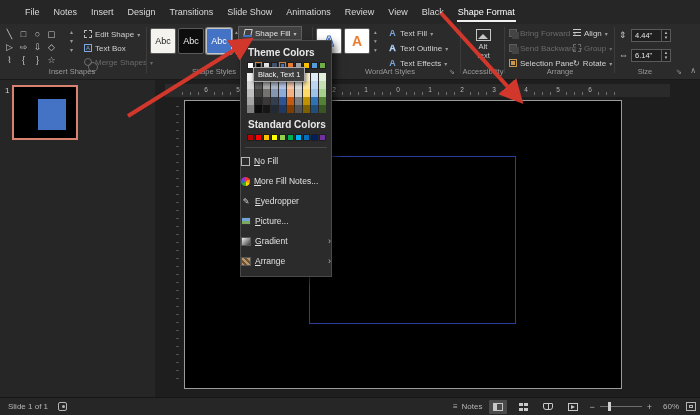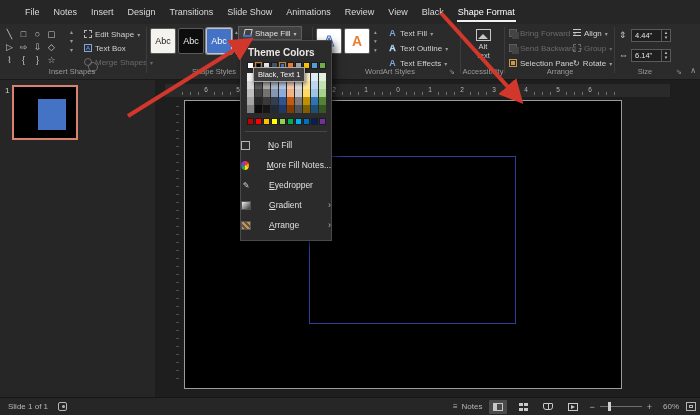--- a/index.html
+++ b/index.html
@@ -94,21 +94,21 @@
   .fill-menu { position:absolute; left:240px; top:40px; width:92px; background:#2b2b2b; border:1px solid #4a4a4a;
                box-shadow:3px 4px 8px rgba(0,0,0,.65); z-index:40; padding:4px 0 5px; }
   .fm-header { font-size:10px; font-weight:bold; color:#e8e8e8; padding:2px 0 3px 7px; }
   .swrow { display:flex; gap:1px; padding:1px 0 3px 6px; }
   .tsw, .ssw { width:7px; height:7px; display:inline-block; border:1px solid #1d1d1d; }
   .tsw.hl { border:1px solid #c9803e; box-shadow:0 0 0 1px #2b2b2b inset; }
   .v-grid { padding:1px 0 4px 6px; }
   .v-row { display:flex; gap:1px; height:8px; }
   .vsw { width:7px; height:8px; display:inline-block; }
   .fm-sep { height:1px; background:#474747; margin:3px 4px; }
-  .fm-item { display:flex; align-items:center; gap:18px; height:20px; padding:0 0; color:#e0e0e0; font-size:8.5px; }
+  .fm-item { display:flex; align-items:center; gap:4px; height:20px; padding:0 0; color:#e0e0e0; font-size:8.5px; }
   .fm-label { flex:1; white-space:nowrap; }
   .fm-label::first-letter { text-decoration:underline; }
   .fm-sub { color:#b5b5b5; font-size:9px; }
   .fm-ic { width:10px; height:10px; display:inline-flex; align-items:center; justify-content:center; font-size:8px; color:#cfcfcf; }
   .nofill-icon { border:1px solid #b5b5b5; background:transparent; width:9px; height:9px; }
   .palette-icon { border-radius:50%; width:9px; height:9px;
                   background:conic-gradient(#e33 0 16%, #f90 16% 33%, #fd0 33% 50%, #3a3 50% 66%, #36c 66% 83%, #93c 83% 100%); }
   .picture-icon { width:10px; height:8px; background:linear-gradient(180deg,#6ea4d8 55%, #79a85e 55%); border:1px solid #333; }
   .gradient-icon { width:10px; height:9px; background:linear-gradient(135deg,#f0f0f0,#3a3a3a); border:1px solid #555; }
   .texture-icon { width:10px; height:9px; border:1px solid #555;
@@ -413,20 +413,21 @@
           <span class="vsw" style="background: rgb(23, 22, 22);"></span>
           <span class="vsw" style="background: rgb(34, 43, 53);"></span>
           <span class="vsw" style="background: rgb(31, 56, 100);"></span>
           <span class="vsw" style="background: rgb(131, 60, 0);"></span>
           <span class="vsw" style="background: rgb(82, 82, 82);"></span>
           <span class="vsw" style="background: rgb(127, 96, 0);"></span>
           <span class="vsw" style="background: rgb(31, 78, 121);"></span>
           <span class="vsw" style="background: rgb(56, 86, 35);"></span>
         </div>
       </div>
+    <div class="fm-header">Standard Colors</div>
     <div class="swrow">
         <span class="ssw" style="background: rgb(192, 0, 0);"></span>
         <span class="ssw" style="background: rgb(255, 0, 0);"></span>
         <span class="ssw" style="background: rgb(255, 192, 0);"></span>
         <span class="ssw" style="background: rgb(255, 255, 0);"></span>
         <span class="ssw" style="background: rgb(146, 208, 80);"></span>
         <span class="ssw" style="background: rgb(0, 176, 80);"></span>
         <span class="ssw" style="background: rgb(0, 176, 240);"></span>
         <span class="ssw" style="background: rgb(0, 112, 192);"></span>
         <span class="ssw" style="background: rgb(0, 32, 96);"></span>
@@ -438,20 +439,24 @@
           <span class="fm-ic nofill-icon"></span>
           <span class="fm-label">No Fill</span>
         </div>
         <div class="fm-item">
           <span class="fm-ic palette-icon"></span>
           <span class="fm-label">More Fill Notes...</span>
         </div>
         <div class="fm-item">
           <span class="fm-ic eyedropper-icon">✎</span>
           <span class="fm-label">Eyedropper</span>
+        </div>
+        <div class="fm-item">
+          <span class="fm-ic picture-icon"></span>
+          <span class="fm-label">Picture...</span>
         </div>
         <div class="fm-item">
           <span class="fm-ic gradient-icon"></span>
           <span class="fm-label">Gradient</span>
           <span class="fm-sub">›</span>
         </div>
         <div class="fm-item">
           <span class="fm-ic texture-icon"></span>
           <span class="fm-label">Arrange</span>
           <span class="fm-sub">›</span>

